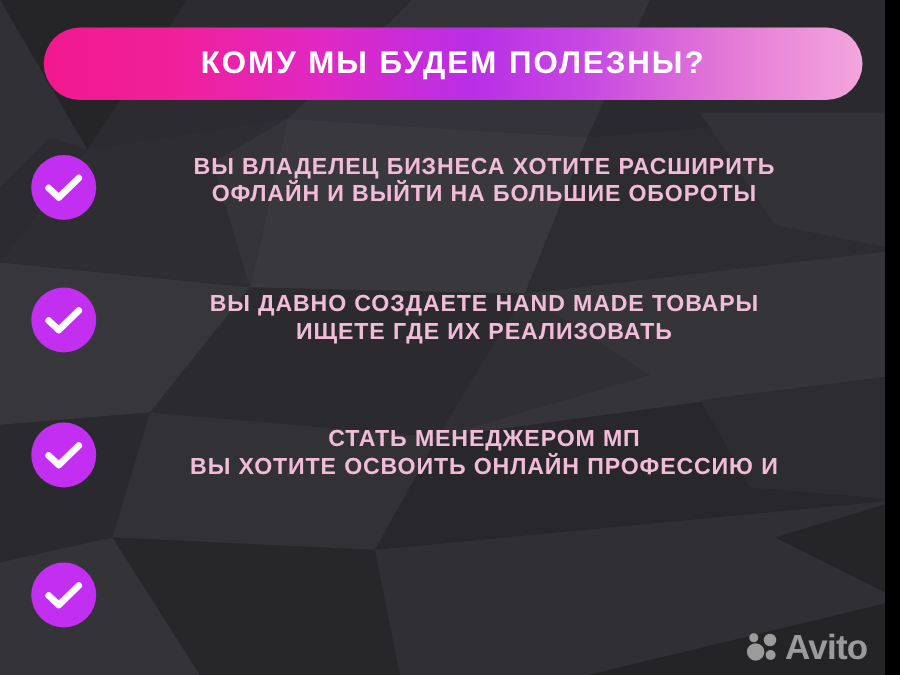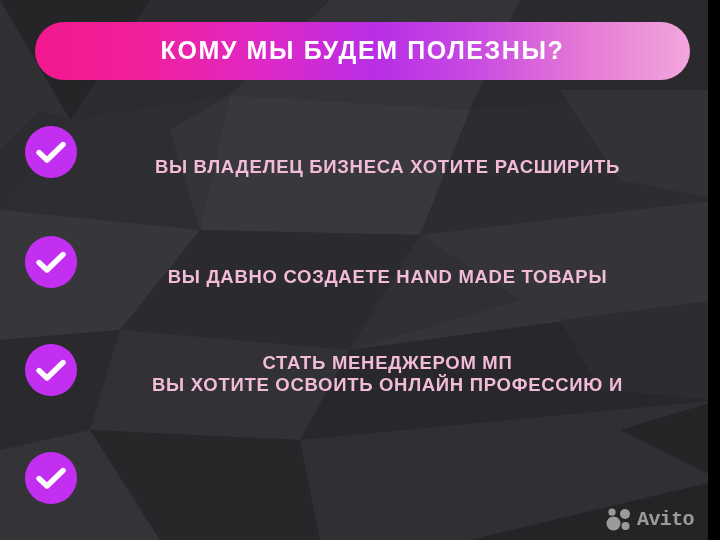--- a/index.html
+++ b/index.html
@@ -60,21 +60,21 @@
   
   .bullets {
     position: absolute;
     left: 0;
     top: 108px;
     width: 720px;
   }
   .bullet-row {
     position: relative;
     display: flex;
-    align-items: flex-end;
+    align-items: center;
     min-height: 70px;
     padding-bottom: 18px;
   }
   .check-circle {
     position: relative;
     flex: 0 0 auto;
     width: 52px;
     height: 52px;
     margin-left: 25px;
     border-radius: 50%;
@@ -120,25 +120,24 @@
     display: flex;
     align-items: center;
     gap: 5px;
     opacity: 0.72;
   }
   .watermark .mark {
     display: block;
   }
   .watermark .wordmark {
     color: #c9c9c9;
-    font-size: 20px;
+    font-size: 28px;
     font-weight: bold;
     letter-spacing: -0.6px;
     line-height: 1;
-    font-family: Liberation Mono, monospace;
   }
 </style>
 </head>
 <body>
 
 <div id="slide">
 
   <svg id="poly-bg" viewBox="0 0 720 540" preserveAspectRatio="none" aria-hidden="true">
     <rect x="0" y="0" width="720" height="540" fill="#303033"></rect>
     <g stroke="none">
@@ -176,31 +175,33 @@
   <div class="bullets">
 
     <div class="bullet-row row-1">
       <div class="check-circle">
         <svg width="30" height="24" viewBox="0 0 30 24" aria-hidden="true">
           <path d="M3 12.5 L11 20 L27 4.5" fill="none" stroke="#ffffff" stroke-width="5.4" stroke-linecap="round" stroke-linejoin="round"></path>
         </svg>
       </div>
       <div class="bullet-text">
         <span class="ln">ВЫ ВЛАДЕЛЕЦ БИЗНЕСА ХОТИТЕ РАСШИРИТЬ</span>
+        <span class="ln">ОФЛАЙН И ВЫЙТИ НА БОЛЬШИЕ ОБОРОТЫ</span>
       </div>
     </div>
 
     <div class="bullet-row row-2">
       <div class="check-circle">
         <svg width="30" height="24" viewBox="0 0 30 24" aria-hidden="true">
           <path d="M3 12.5 L11 20 L27 4.5" fill="none" stroke="#ffffff" stroke-width="5.4" stroke-linecap="round" stroke-linejoin="round"></path>
         </svg>
       </div>
       <div class="bullet-text">
         <span class="ln">ВЫ ДАВНО СОЗДАЕТЕ HAND MADE ТОВАРЫ</span>
+        <span class="ln">ИЩЕТЕ ГДЕ ИХ РЕАЛИЗОВАТЬ</span>
       </div>
     </div>
 
     <div class="bullet-row row-3">
       <div class="check-circle">
         <svg width="30" height="24" viewBox="0 0 30 24" aria-hidden="true">
           <path d="M3 12.5 L11 20 L27 4.5" fill="none" stroke="#ffffff" stroke-width="5.4" stroke-linecap="round" stroke-linejoin="round"></path>
         </svg>
       </div>
       <div class="bullet-text">

